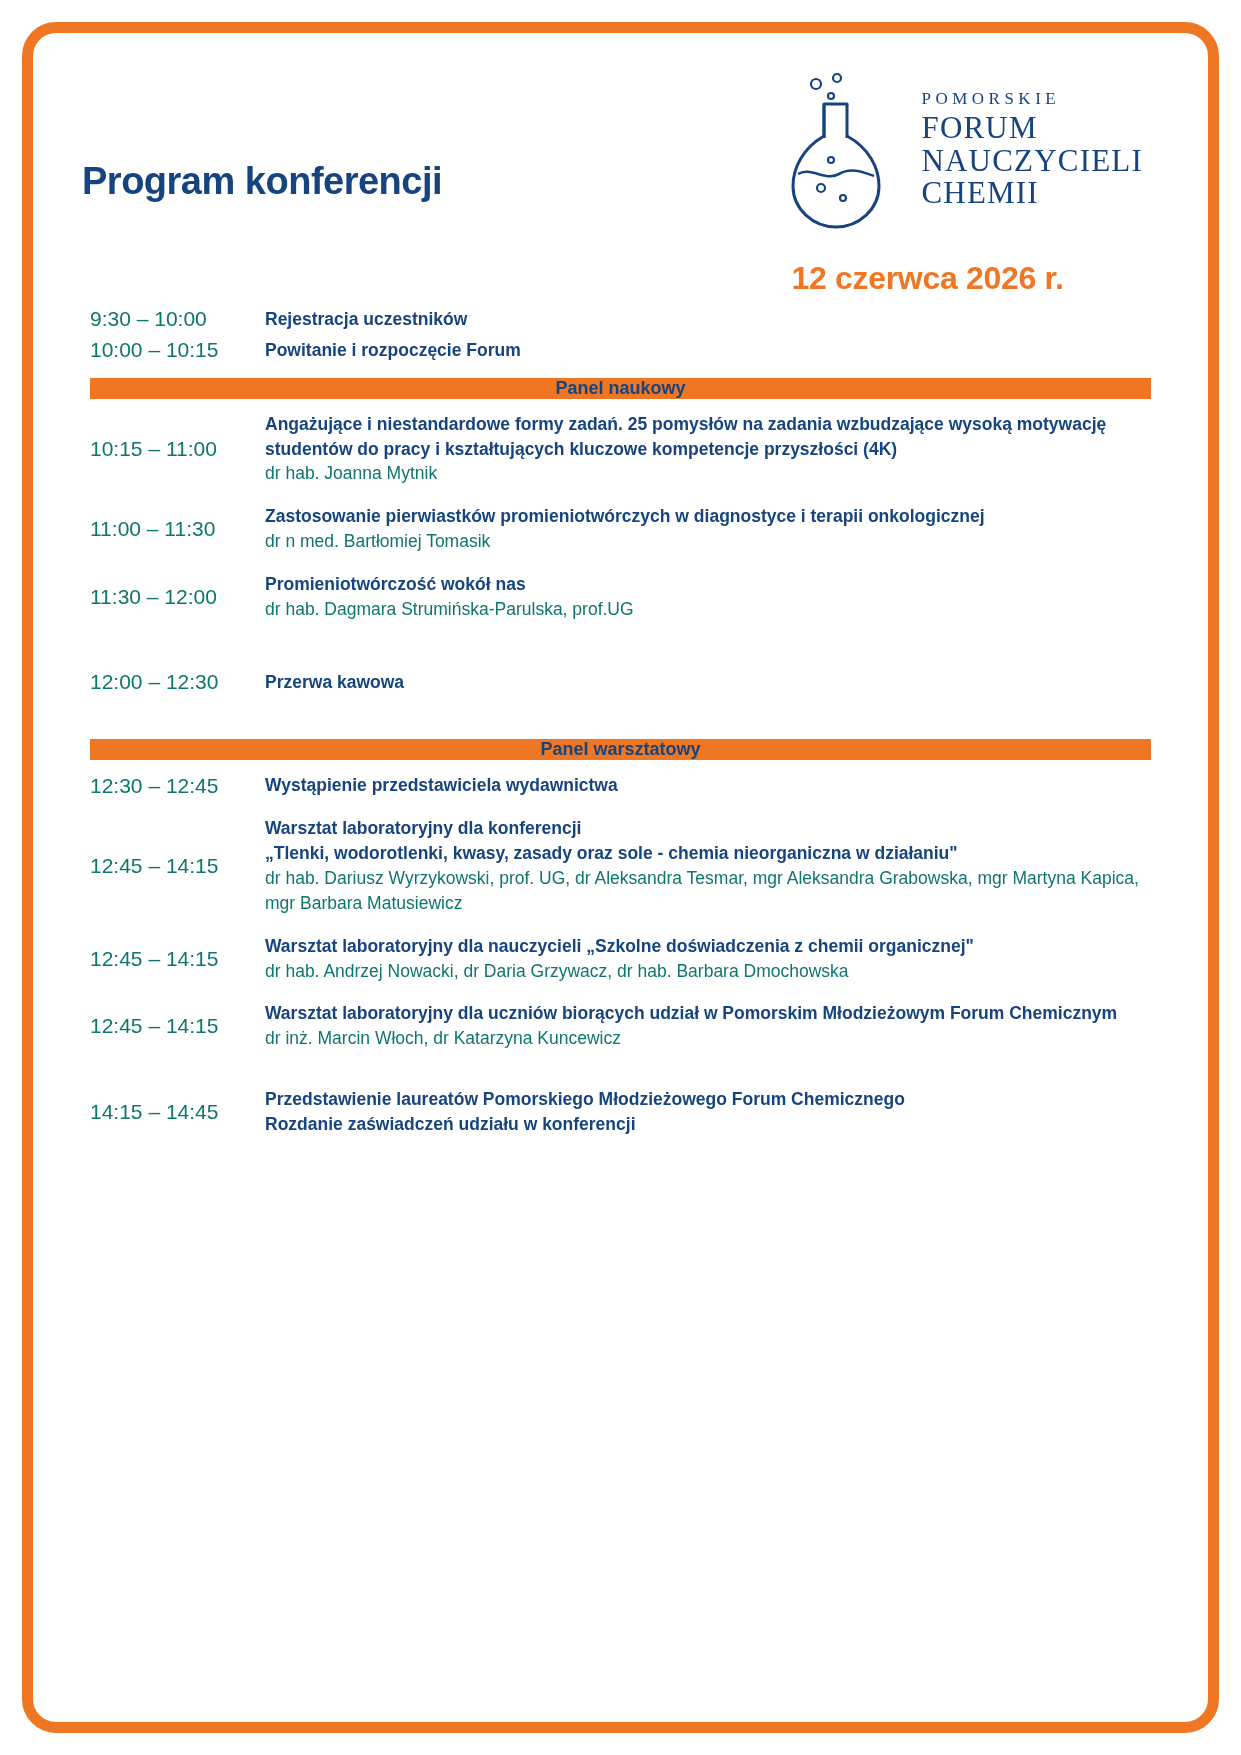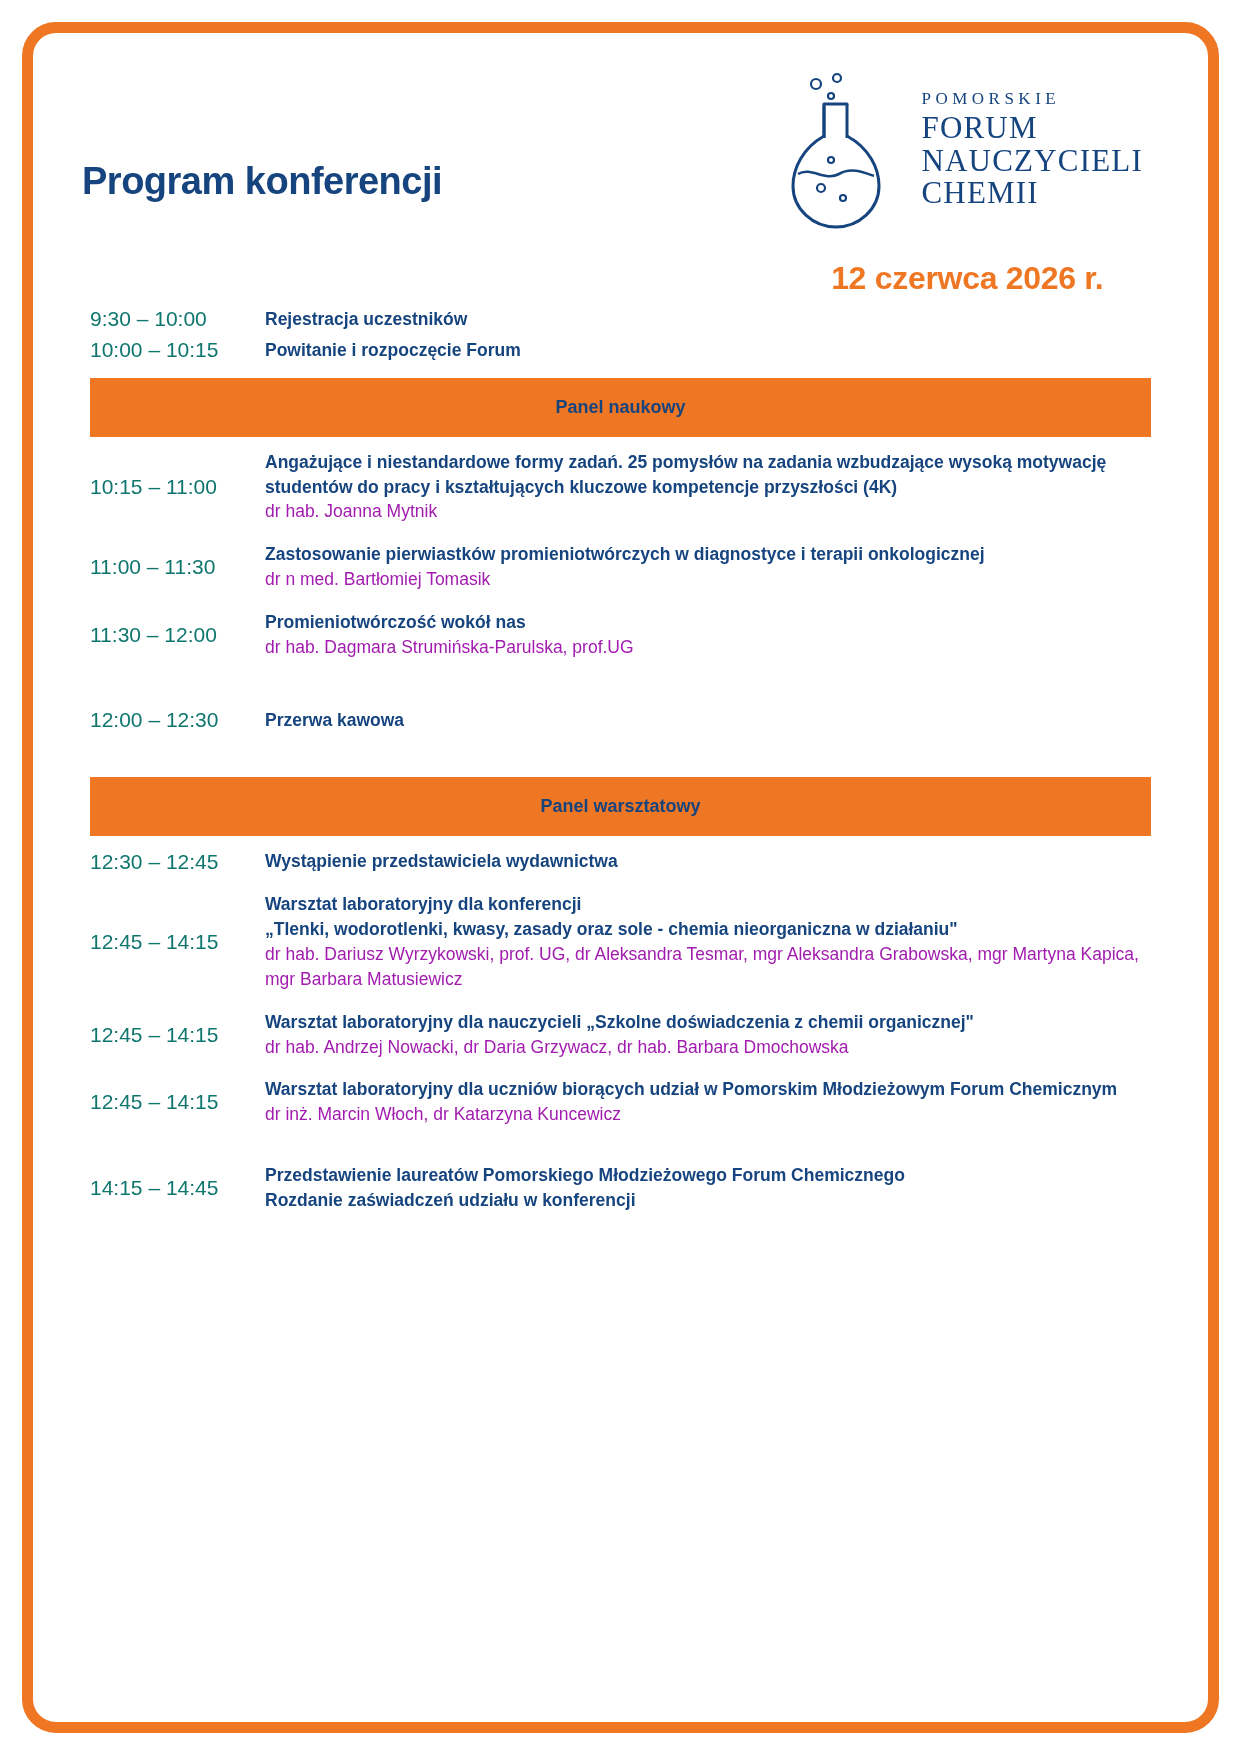--- a/index.html
+++ b/index.html
@@ -45,21 +45,21 @@
     font-weight: bold;
     color: #16447f;
     letter-spacing: -0.5px;
   }
   .logo-block {
     position: absolute;
     right: 38px;
     top: 20px;
     display: flex;
     flex-direction: column;
-    align-items: center;
+    align-items: flex-start;
   }
   .logo-row {
     display: flex;
     align-items: center;
     gap: 18px;
   }
   .flask-icon svg { display: block; }
   .logo-text {
     display: flex;
     flex-direction: column;
@@ -111,30 +111,30 @@
     padding-right: 10px;
   }
   .desc .bold {
     font-size: 17.5px;
     font-weight: bold;
     color: #16447f;
     line-height: 1.42;
   }
   .desc .plain {
     font-size: 17.5px;
-    color: #a21caf;
+    color: #0f766e;
     line-height: 1.42;
   }
   .section-bar {
     background: #ef7622;
     color: #16447f;
     font-weight: bold;
     font-size: 18px;
     text-align: center;
-    padding: 19px 0;
+    padding: 0 0;
     margin: 12px 30px 10px 30px;
   }
   .spacer-sm { height: 12px; }
   .spacer-md { height: 30px; }
   .spacer-lg { height: 42px; }
 </style>
 </head>
 <body>
 
 <div class="page-border"></div>

